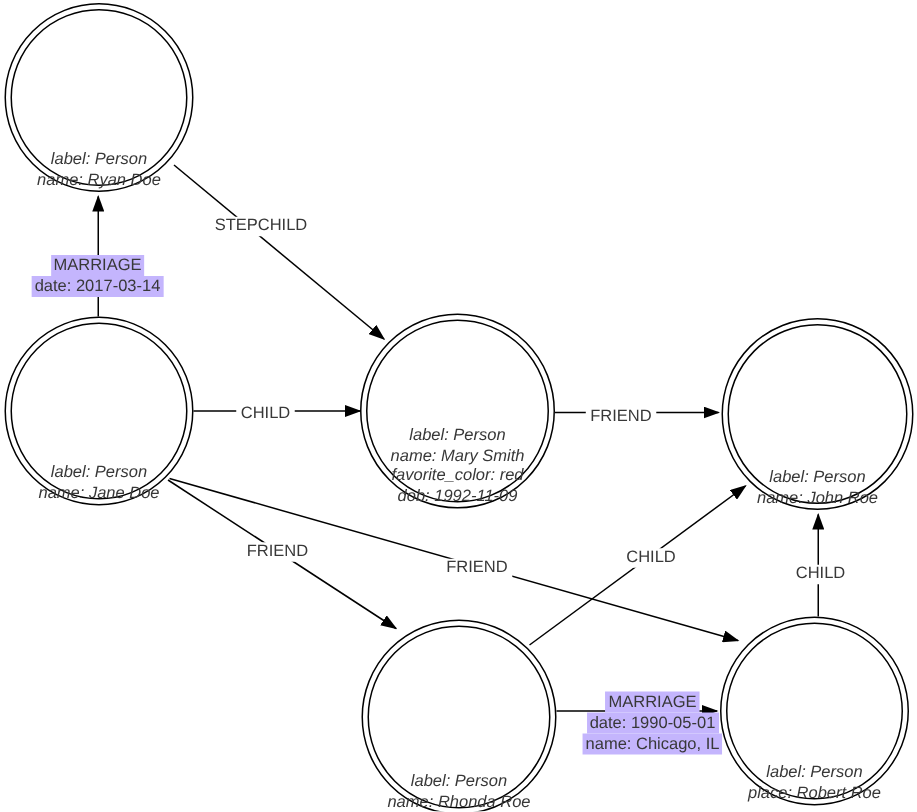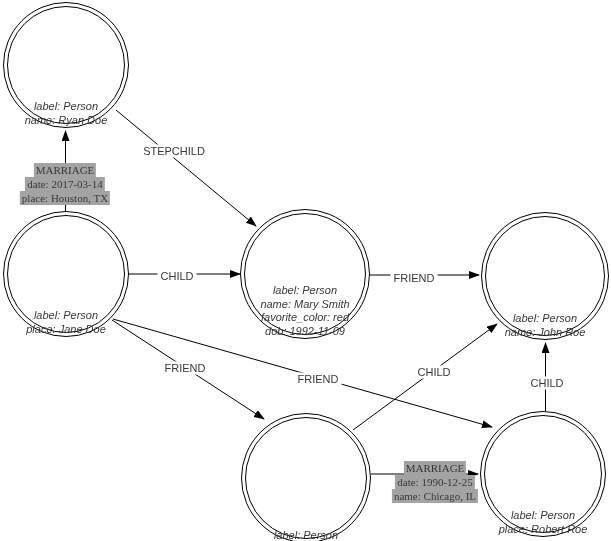--- a/index.html
+++ b/index.html
@@ -54,44 +54,43 @@
   .edge-label-block {
     position: absolute;
     transform: translate(-50%, -50%);
     display: flex;
     flex-direction: column;
     align-items: center;
     line-height: 14px;
     text-align: center;
   }
   .edge-label-block span {
-    background: #a3a3a3;
+    background: #c4b5fd;
     padding: 0 2px;
     white-space: nowrap;
-    font-family: Liberation Serif, serif;
   }
 </style>
 </head>
 <body>
 
 <div class="stage">
 
   <div class="node" style="left:3px; top:2px; width:126px; height:126px;">
     <div class="ring"></div>
     <div class="props">
       <div>label: Person</div>
       <div>name: Ryan Doe</div>
     </div>
   </div>
 
   <div class="node" style="left:3px; top:211px; width:126px; height:126px;">
     <div class="ring"></div>
     <div class="props">
       <div>label: Person</div>
-      <div>place: Jane Doe</div>
+      <div>name: Jane Doe</div>
     </div>
   </div>
 
   <div class="node" style="left:240px; top:209px; width:130px; height:130px;">
     <div class="ring"></div>
     <div class="props" style="line-height:13.5px;">
       <div>label: Person</div>
       <div>name: Mary Smith</div>
       <div>favorite_color: red</div>
       <div>dob: 1992-11-09</div>
@@ -103,20 +102,21 @@
     <div class="props">
       <div>label: Person</div>
       <div>name: John Roe</div>
     </div>
   </div>
 
   <div class="node" style="left:241px; top:413px; width:130px; height:130px;">
     <div class="ring"></div>
     <div class="props">
       <div>label: Person</div>
+      <div>name: Rhonda Roe</div>
     </div>
   </div>
 
   <div class="node" style="left:480px; top:411px; width:126px; height:126px;">
     <div class="ring"></div>
     <div class="props">
       <div>label: Person</div>
       <div>place: Robert Roe</div>
     </div>
   </div>
@@ -134,36 +134,35 @@
     <line x1="112" y1="320" x2="264" y2="419" marker-end="url(#arrow)"></line>
     <line x1="113" y1="319" x2="492" y2="427" marker-end="url(#arrow)"></line>
     <line x1="353" y1="430" x2="497" y2="324" marker-end="url(#arrow)"></line>
     <line x1="545.5" y1="411" x2="545.5" y2="343" marker-end="url(#arrow)"></line>
     <line x1="371" y1="474" x2="478" y2="474" marker-end="url(#arrow)"></line>
   </svg>
 
   <div class="edge-label-block" style="left:65px; top:184px;">
     <span>MARRIAGE</span>
     <span>date: 2017-03-14</span>
-    <span>place: Houston, TX</span>
   </div>
 
   <div class="edge-label" style="left:158px; top:151px;margin-left:16px;">STEPCHILD</div>
 
   <div class="edge-label" style="left:177px; top:276px;">CHILD</div>
 
   <div class="edge-label" style="left:414px; top:278px;">FRIEND</div>
 
   <div class="edge-label" style="left:185px; top:368px;">FRIEND</div>
 
   <div class="edge-label" style="left:318px; top:379px;">FRIEND</div>
 
   <div class="edge-label" style="left:434px; top:372px;">CHILD</div>
 
   <div class="edge-label" style="left:547px; top:383px;">CHILD</div>
 
   <div class="edge-label-block" style="left:435px; top:482px;">
     <span>MARRIAGE</span>
-    <span>date: 1990-12-25</span>
+    <span>date: 1990-05-01</span>
     <span>name: Chicago, IL</span>
   </div>
 
 </div>
 
 </body></html>

